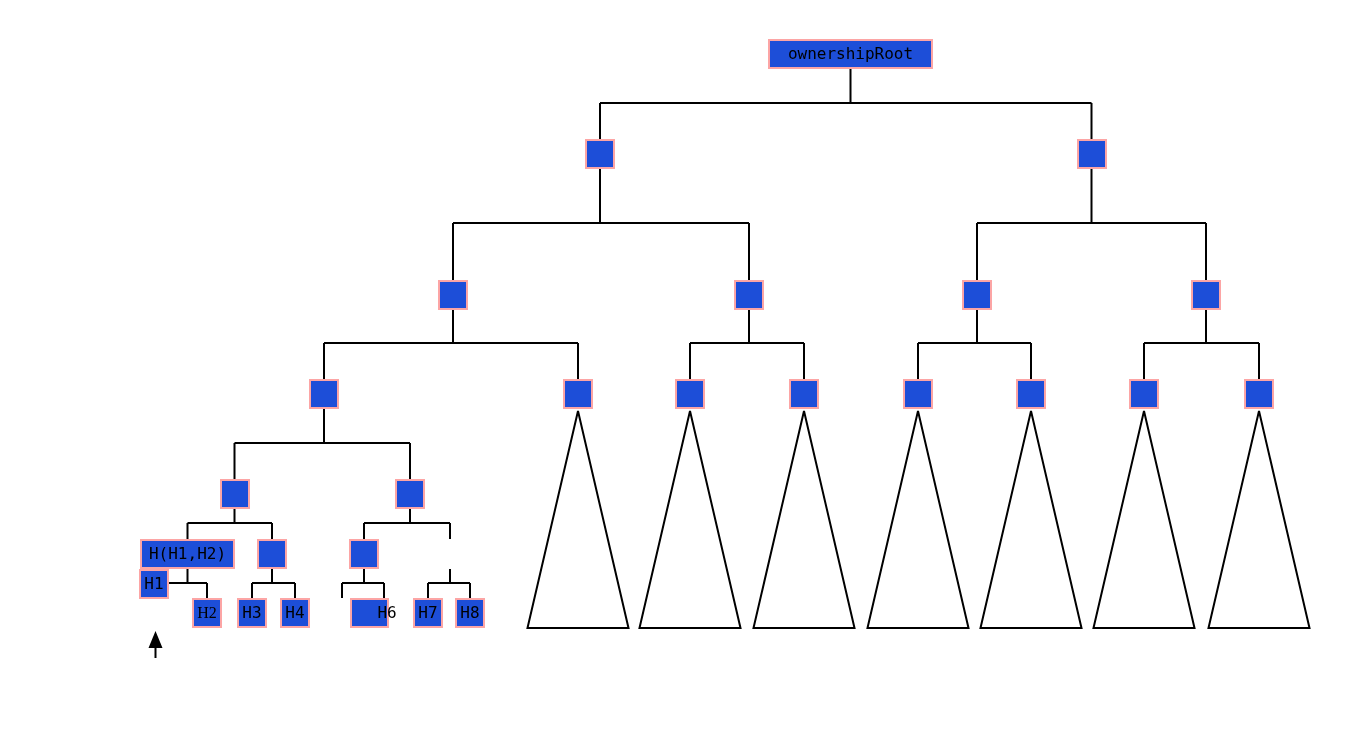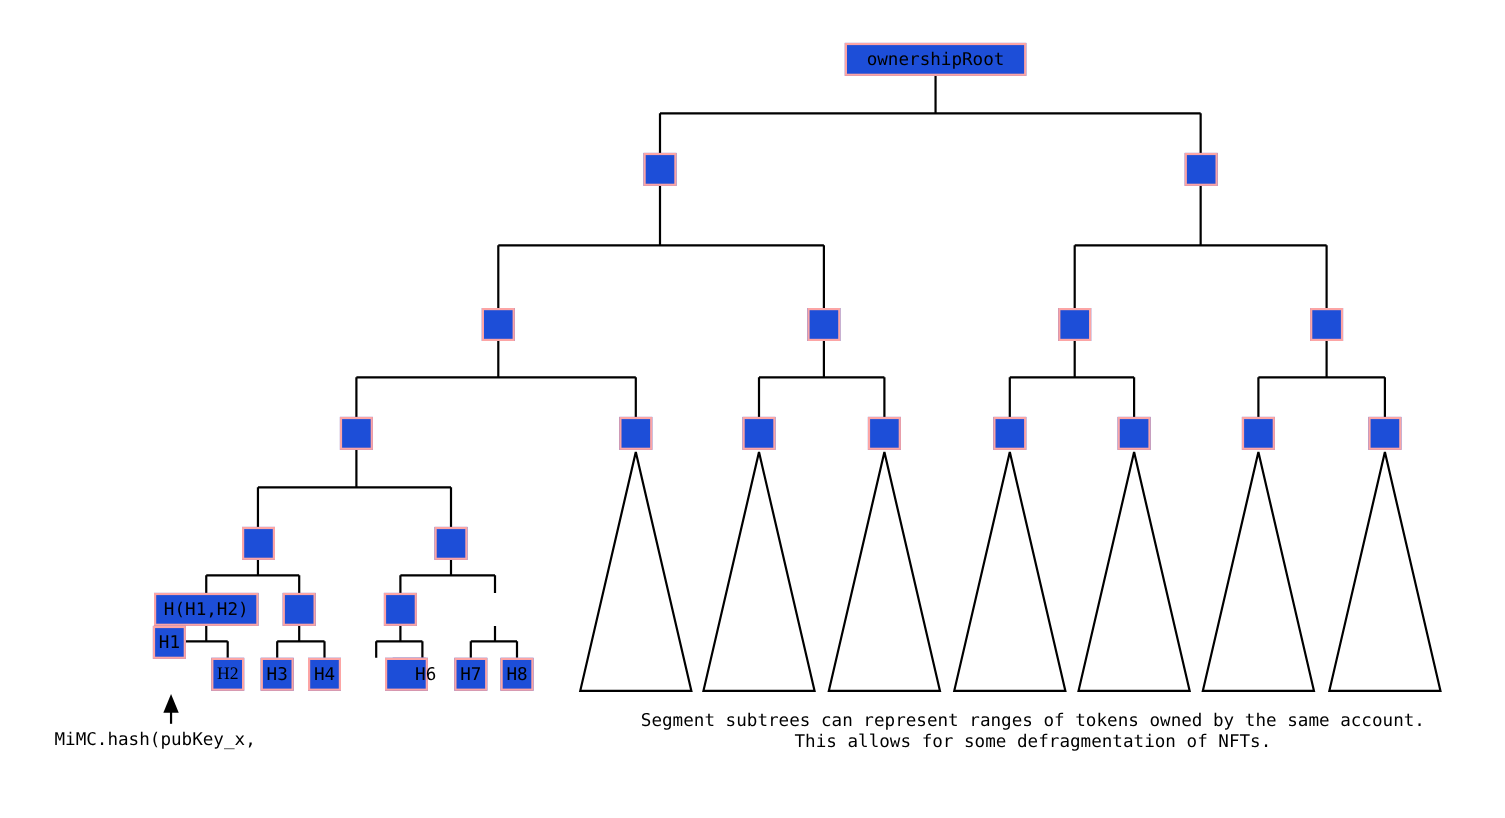--- a/index.html
+++ b/index.html
@@ -118,21 +118,16 @@
   <div class="node leaf" style="left:139px; top:569px;">H1</div>
   <div class="node leaf" style="left:192px; top:598px;font-family:Liberation Serif, serif;">H2</div>
   <div class="node leaf" style="left:237px; top:598px;">H3</div>
   <div class="node leaf" style="left:280px; top:598px;">H4</div>
   <div class="node leaf" style="left:327px; top:598px;margin-left:30px;">H5</div>
   <div class="node leaf" style="left:350px; top:598px;padding-left:35px;">H6</div>
   <div class="node leaf" style="left:413px; top:598px;">H7</div>
   <div class="node leaf" style="left:455px; top:598px;">H8</div>
 
   <div class="txt" style="left:30px; top:662px; width:222px;">
-    <div>MiMC.hash(pubKey_x,</div>
   </div>
 
-  <div class="txt" style="left:574px; top:645px; width:730px;">
-    <div>Segment subtrees can represent ranges of tokens owned by the same account.</div>
-    <div>This allows for some defragmentation of NFTs.</div>
-  </div>
 
 </div>
 
 </body></html>

